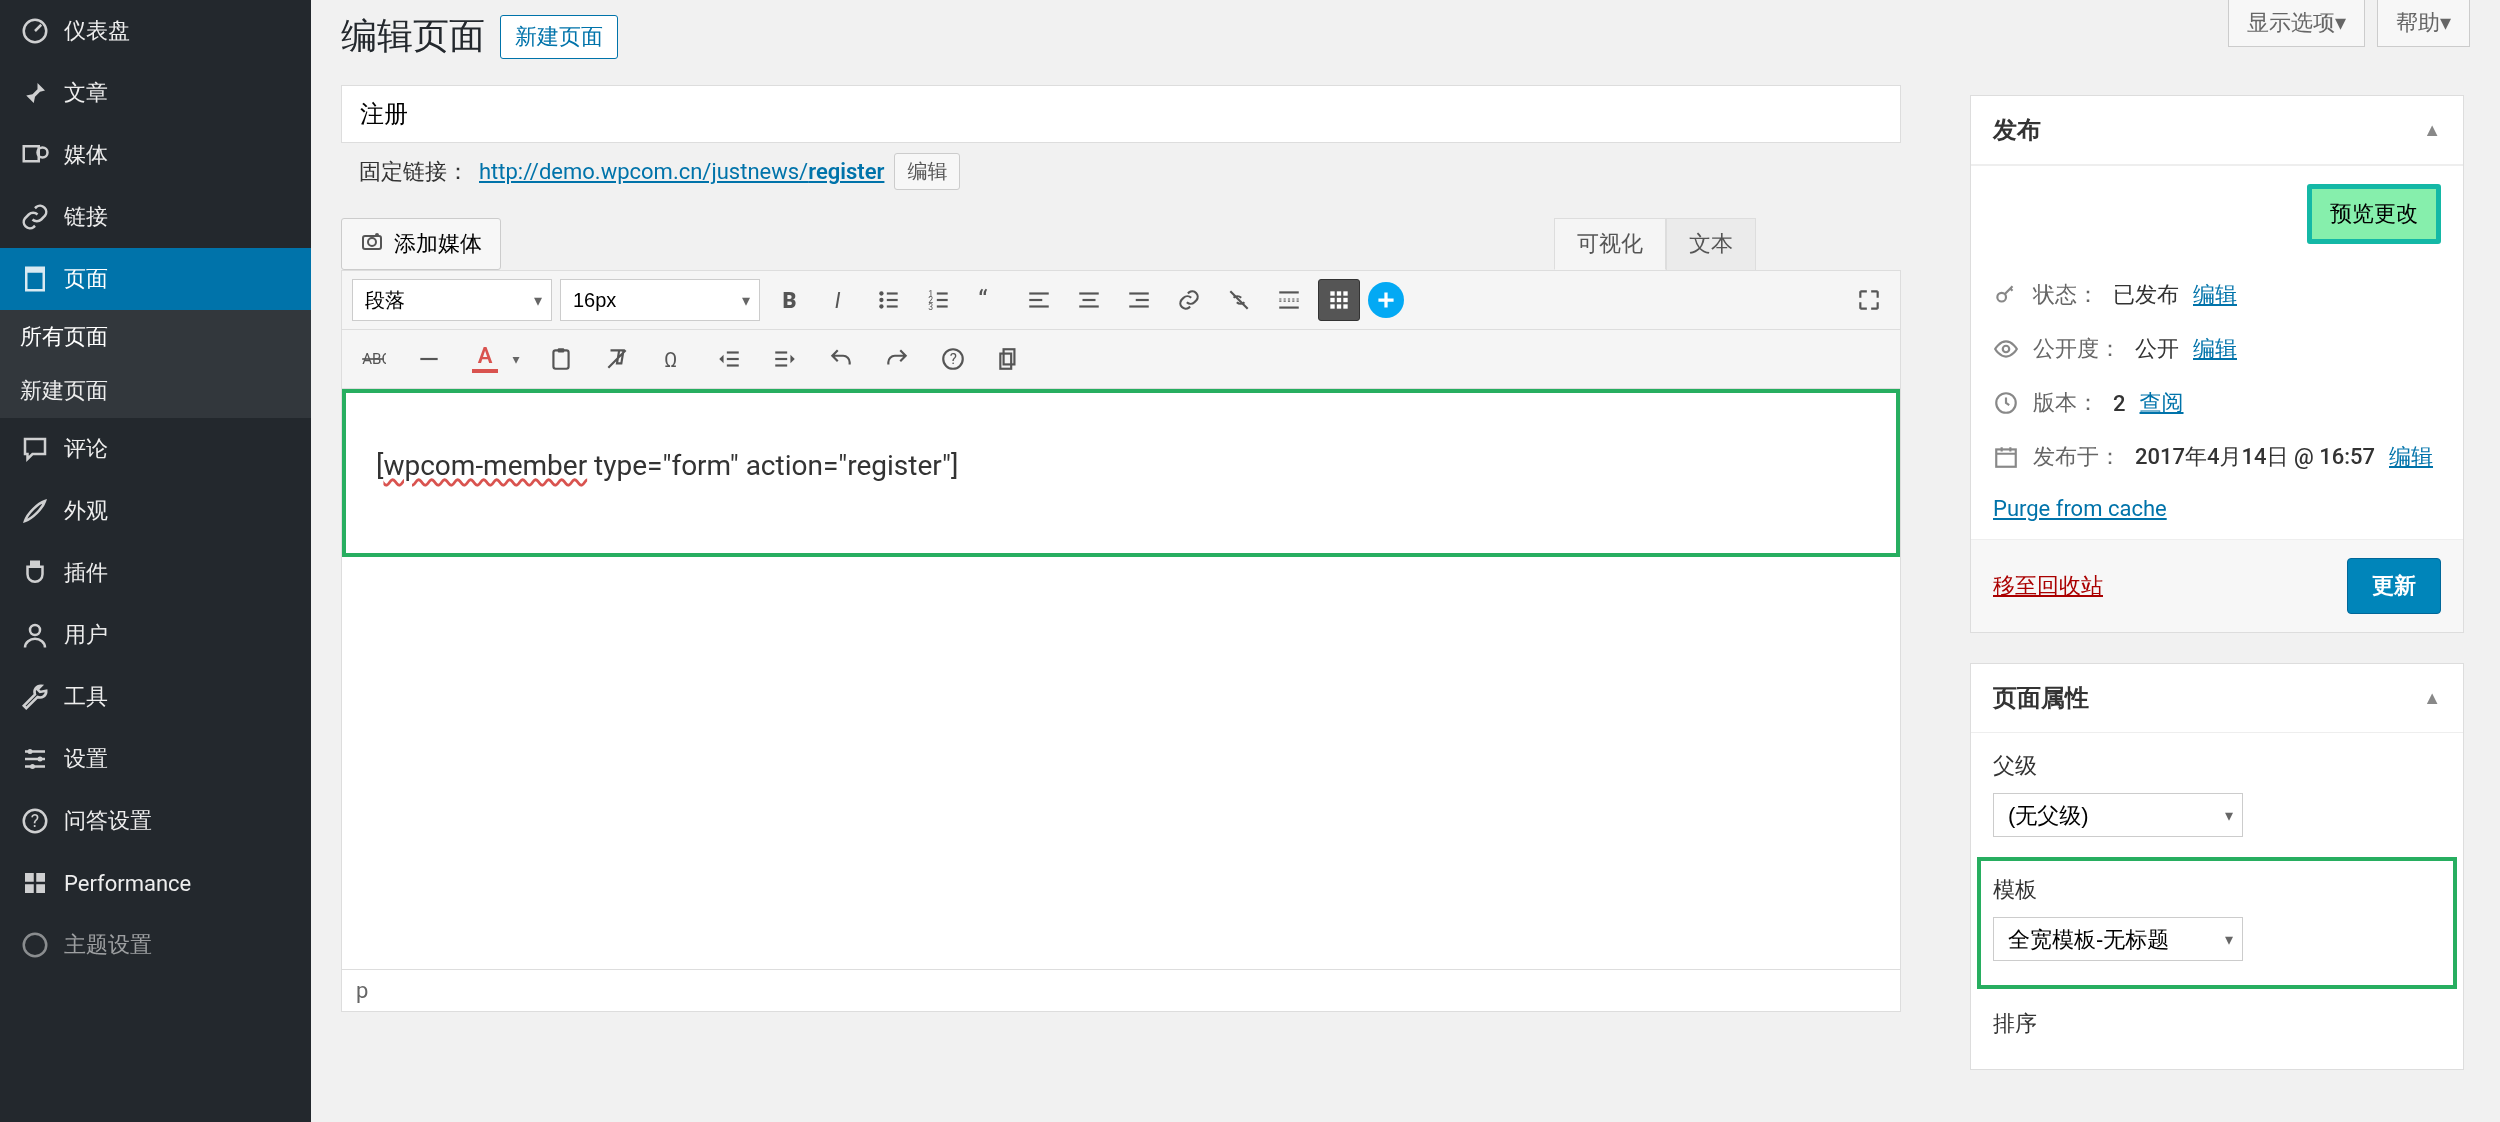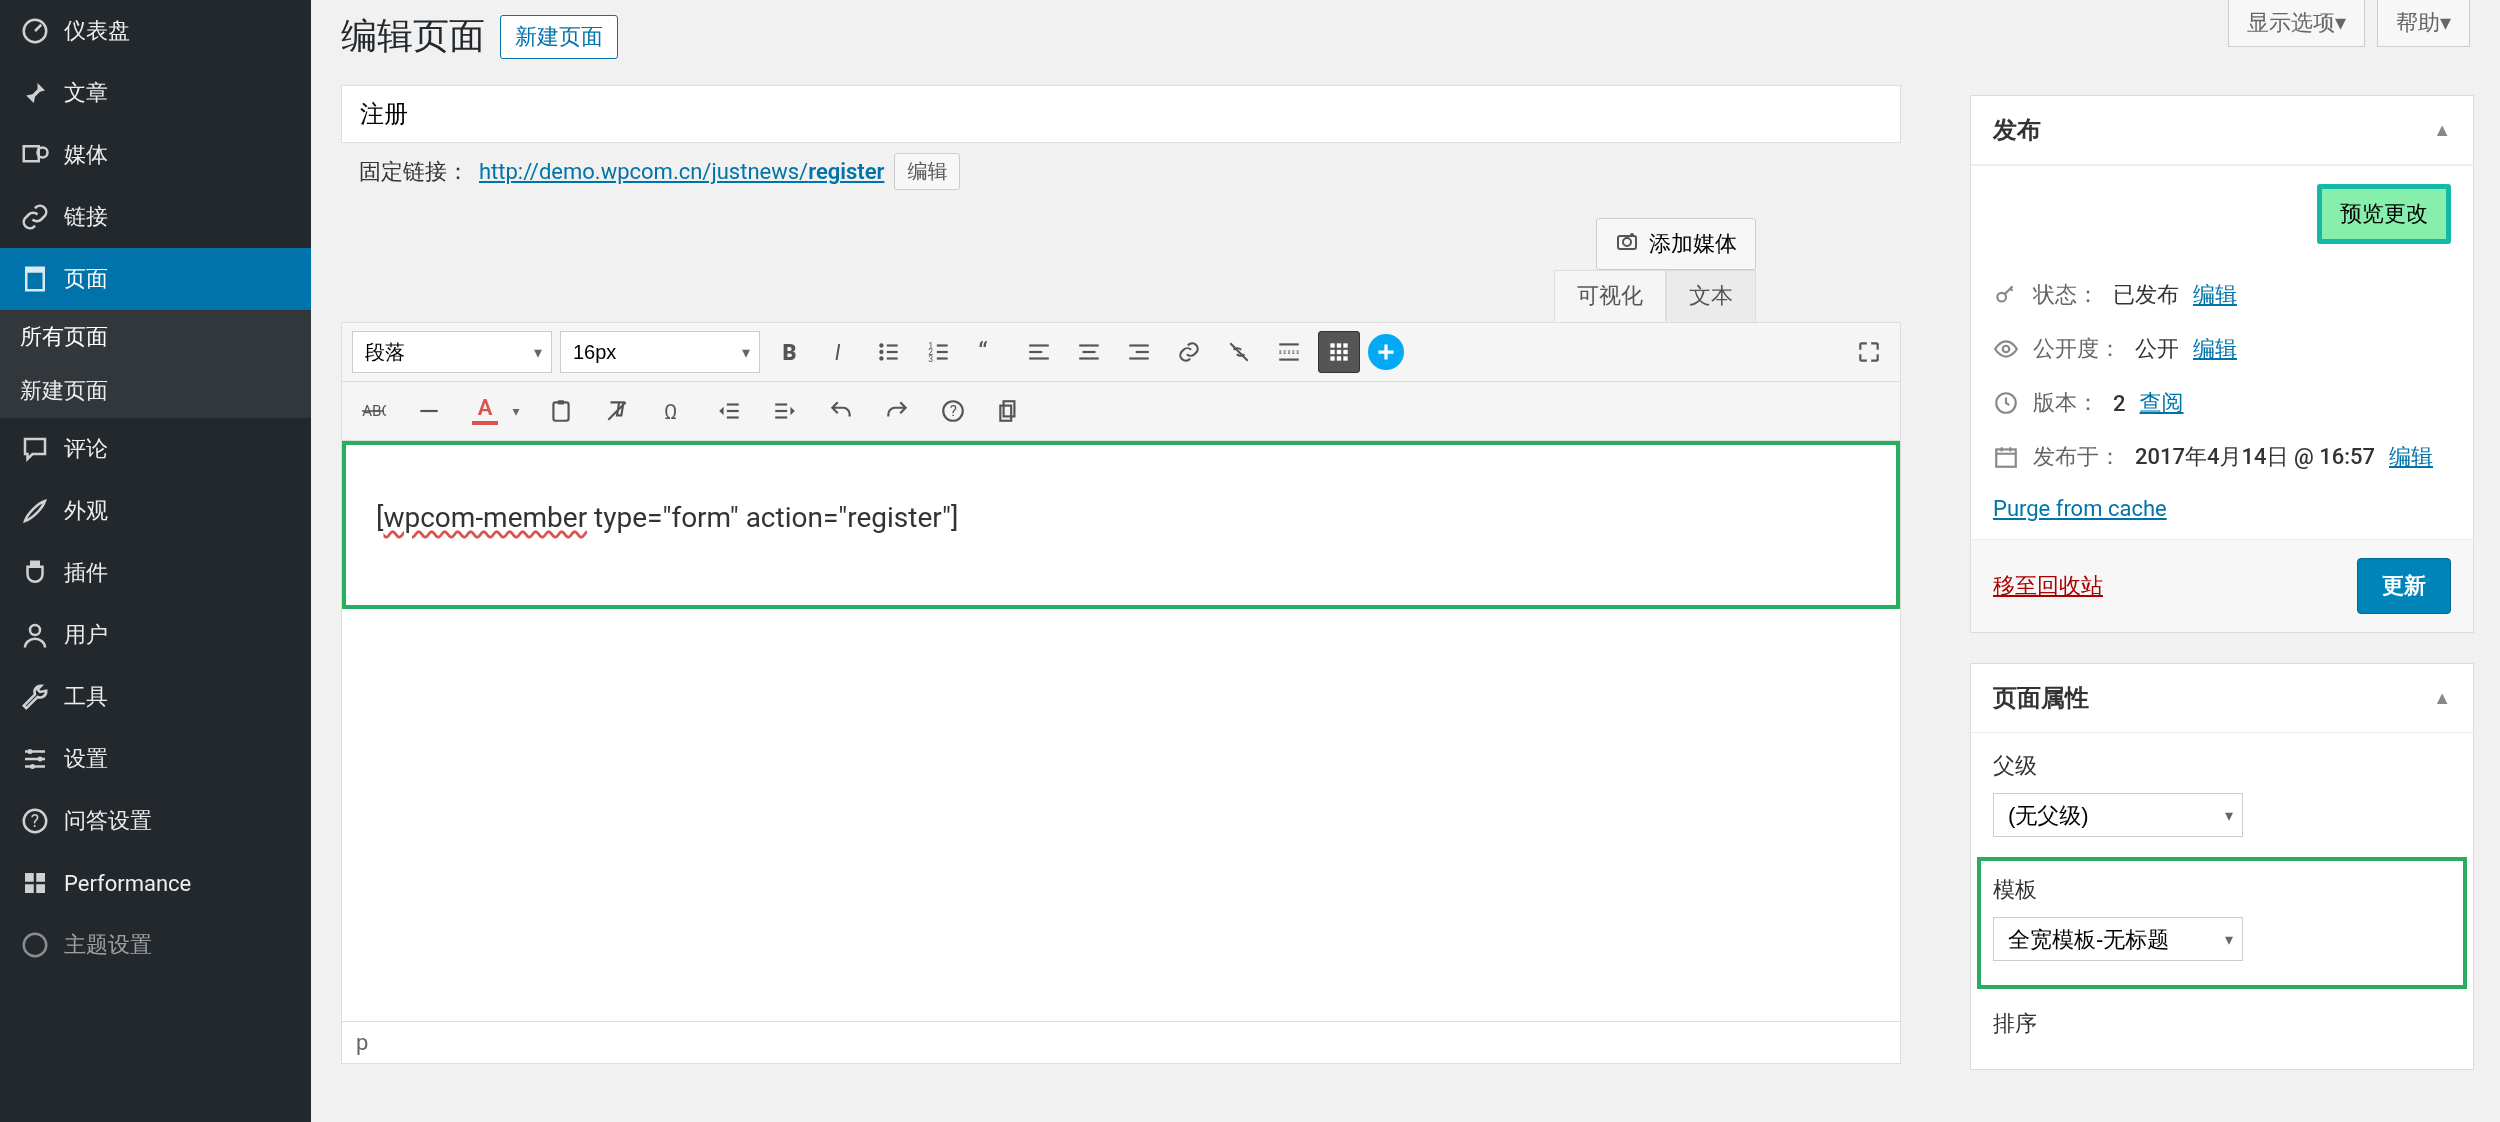--- a/index.html
+++ b/index.html
@@ -23,21 +23,21 @@
 .header { display: flex; align-items: center; gap: 15px; padding-top: 12px; margin-bottom: 24px; }
 .page-title { font-size: 36px; font-weight: 400; color: #23282d; }
 .new-page-btn { border: 1px solid #0073aa; color: #0073aa; background: #fff; padding: 6px 14px; font-size: 22px; cursor: pointer; border-radius: 3px; }
 
 .title-input { width: 1560px; font-size: 24px; padding: 14px 18px; border: 1px solid #ddd; background: #fff; margin-bottom: 10px; }
 .permalink-row { display: flex; align-items: center; gap: 10px; font-size: 22px; margin-bottom: 28px; padding-left: 18px; }
 .permalink-row a { color: #0073aa; text-decoration: underline; }
 .permalink-row .slug { font-weight: 600; }
 .small-btn { border: 1px solid #ccc; background: #f7f7f7; padding: 4px 12px; font-size: 20px; color: #555; cursor: pointer; border-radius: 3px; }
 
-.media-tabs-row { display: flex; justify-content: space-between; align-items: flex-end; width: 1415px; margin-bottom: 0; flex-direction: column; }
+.media-tabs-row { display: flex; justify-content: space-between; align-items: flex-end; width: 1415px; margin-bottom: 0; }
 .add-media-btn { display: flex; align-items: center; gap: 10px; border: 1px solid #ccc; background: #f7f7f7; padding: 10px 18px; font-size: 22px; cursor: pointer; border-radius: 3px; }
 .editor-mode-tabs { display: flex; }
 .mode-tab { padding: 10px 22px; font-size: 22px; border: 1px solid #ddd; border-bottom: none; background: #ebebeb; cursor: pointer; color: #555; }
 .mode-tab.active { background: #f5f5f5; border-bottom: 1px solid #f5f5f5; }
 
 .editor-wrap { width: 1560px; border: 1px solid #ddd; background: #fff; }
 .toolbar { background: #f5f5f5; border-bottom: 1px solid #ddd; padding: 8px 10px; display: flex; align-items: center; gap: 8px; flex-wrap: wrap; position: relative; }
 .toolbar-row2 { background: #f5f5f5; border-bottom: 1px solid #ddd; padding: 8px 10px; display: flex; align-items: center; gap: 14px; }
 .tb-select { height: 42px; border: 1px solid #ccc; background: #fff; font-size: 20px; padding: 0 36px 0 12px; appearance: none; position: relative; }
 .select-wrap { position: relative; display: inline-block; }
@@ -56,21 +56,21 @@
 .text-color-caret { width: 20px; text-align: center; color: #666; font-size: 14px; }
 
 .editor-body { min-height: 580px; background: #fff; padding: 0; }
 .highlight-box { border: 4px solid #27ae60; margin: 0; padding: 56px 30px; min-height: 168px; }
 .shortcode-text { font-size: 28px; color: #333; }
 .shortcode-text .redund { text-decoration: underline wavy #d9534f; text-underline-offset: 3px; }
 
 .statusbar { border-top: 1px solid #ddd; padding: 8px 14px; font-size: 22px; color: #666; background: #fff; }
 
 
-.right-col { width: 530px; padding-right: 26px; position: absolute; right: 0; top: 95px; display: flex; flex-direction: column; gap: 30px; }
+.right-col { width: 530px; padding-right: 36px; position: absolute; right: 0; top: 95px; display: flex; flex-direction: column; gap: 30px; }
 .metabox { background: #fff; border: 1px solid #ddd; }
 .metabox-header { display: flex; justify-content: space-between; align-items: center; padding: 18px 22px; border-bottom: 1px solid #eee; }
 .metabox-title { font-size: 24px; font-weight: 600; }
 .metabox-toggle { color: #888; font-size: 18px; cursor: pointer; }
 .metabox-body { padding: 18px 22px; }
 .pub-row { display: flex; align-items: center; gap: 14px; font-size: 22px; margin-bottom: 24px; }
 .pub-row .icon { width: 26px; height: 26px; color: #888; fill: currentColor; }
 .pub-row a { color: #0073aa; text-decoration: underline; }
 .pub-row .label { color: #666; }
 .pub-row .value { color: #333; font-weight: 500; }

